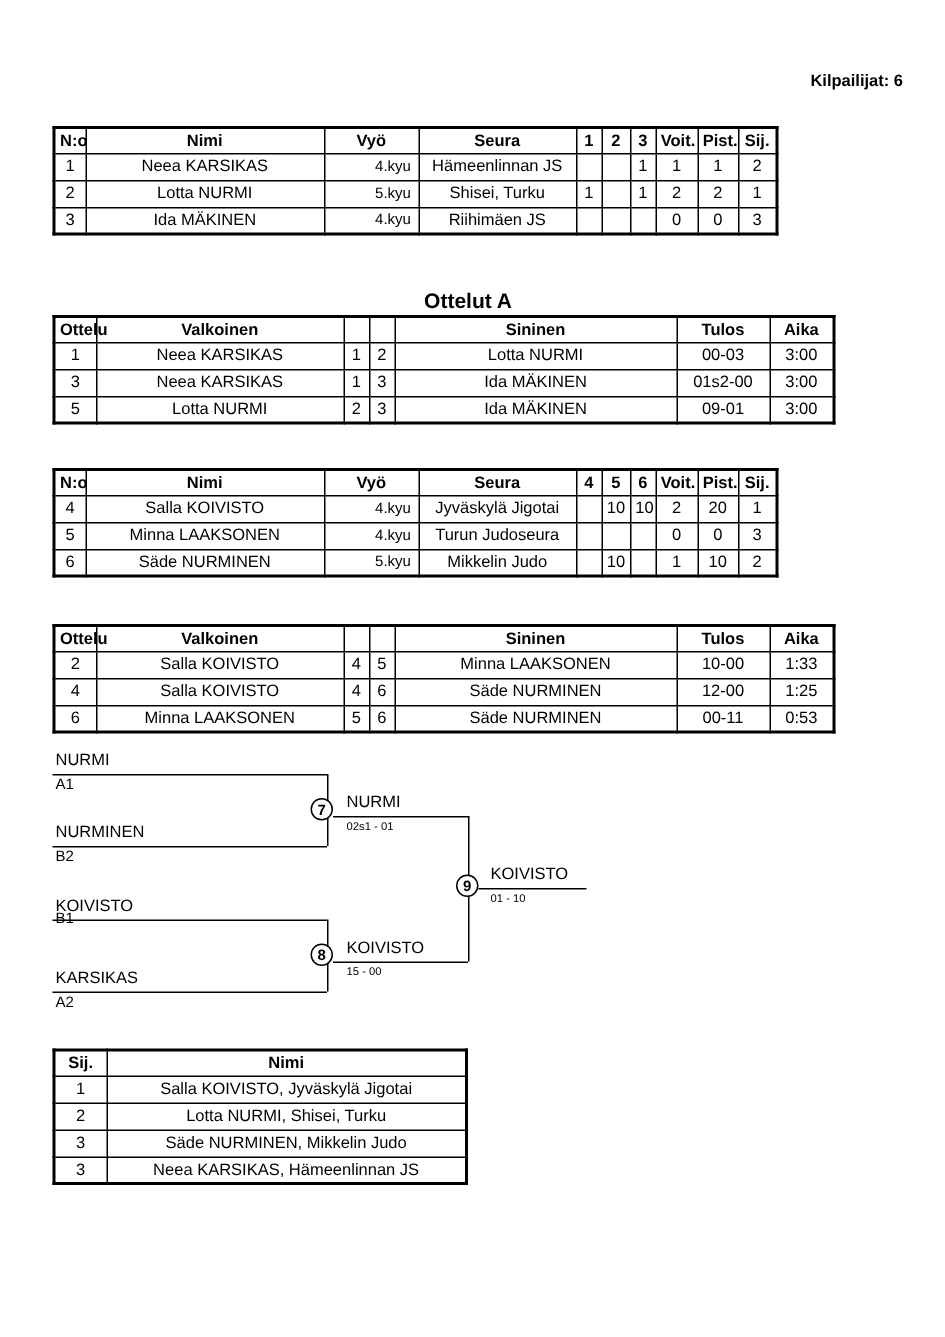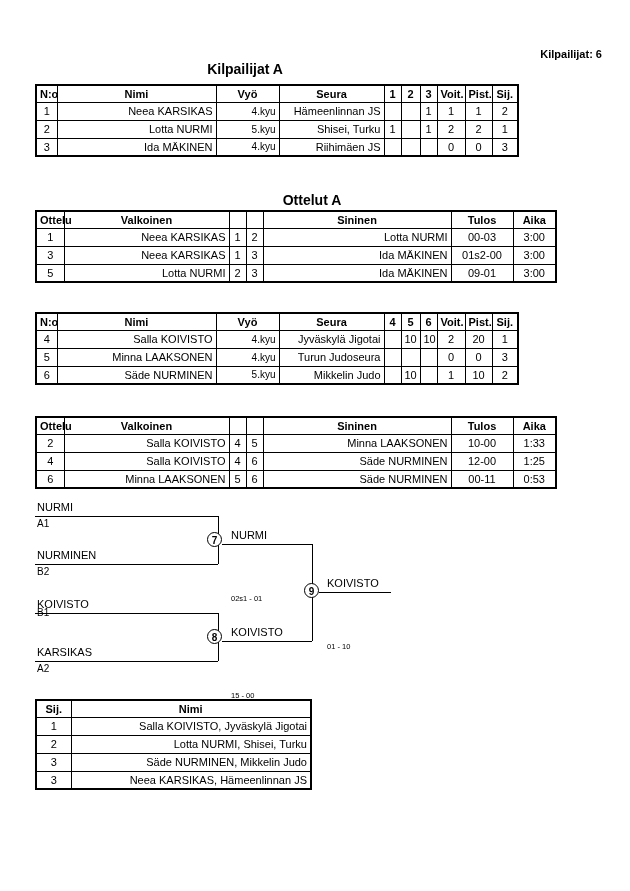--- a/index.html
+++ b/index.html
@@ -13,41 +13,40 @@
 
   .section-title { position:absolute; font-size:14px; font-weight:bold; text-align:center; }
 
   table.doc-table { position:absolute; border-collapse:collapse; table-layout:fixed;
                     background:#fff; border:2px solid #000; }
   .doc-table th, .doc-table td { border:1px solid #000; font-size:11px; padding:1px 3px;
                                  white-space:nowrap; overflow:hidden; }
   .doc-table th { font-weight:bold; text-align:center; height:17px; overflow:visible; }
   .doc-table td { height:18px; }
   td.c { text-align:center; }
-  td.l { text-align:right; }
+  td.l { text-align:center; }
   td.belt { font-size:10px;padding-left:32px; }
 
   
   .b-name  { position:absolute; font-size:11px; white-space:nowrap; }
   .b-seed  { position:absolute; font-size:10px; white-space:nowrap; }
   .b-line  { position:absolute; height:0; border-top:1px solid #000; }
   .b-vline { position:absolute; width:0; border-left:1px solid #000; }
   .b-circle{ position:absolute; width:15px; height:15px; border:1px solid #000; border-radius:50%;
              background:#fff; text-align:center; line-height:15px; font-size:10px; font-weight:bold; z-index:2; }
   .b-winner{ position:absolute; font-size:11px; white-space:nowrap; }
-  .b-score { position:absolute; font-size:7.5px; white-space:nowrap;margin-top:48px; }
+  .b-score { position:absolute; font-size:7.5px; white-space:nowrap; }
 </style>
 </head>
 <body>
 
 <div id="page">
 
   <div class="comp-count">Kilpailijat: 6</div>
 
-  <div class="section-title" style="top:61px;left:35px;width:420px">Kilpailijat A</div>
 
   <table class="doc-table" style="top:84px;left:35px;width:482px">
     <colgroup>
         <col style="width:21px">
         <col style="width:159px">
         <col style="width:63px">
         <col style="width:105px">
         <col style="width:17px">
         <col style="width:19px">
         <col style="width:17px">

